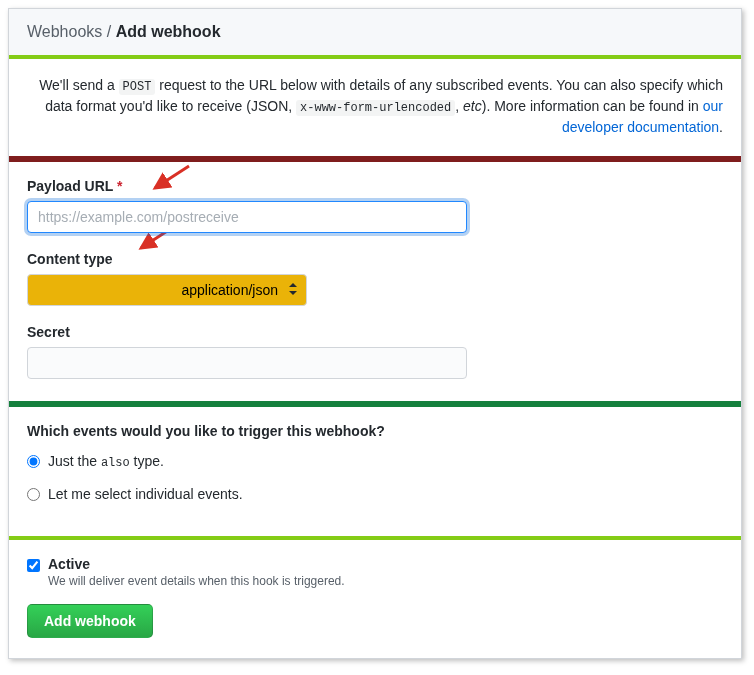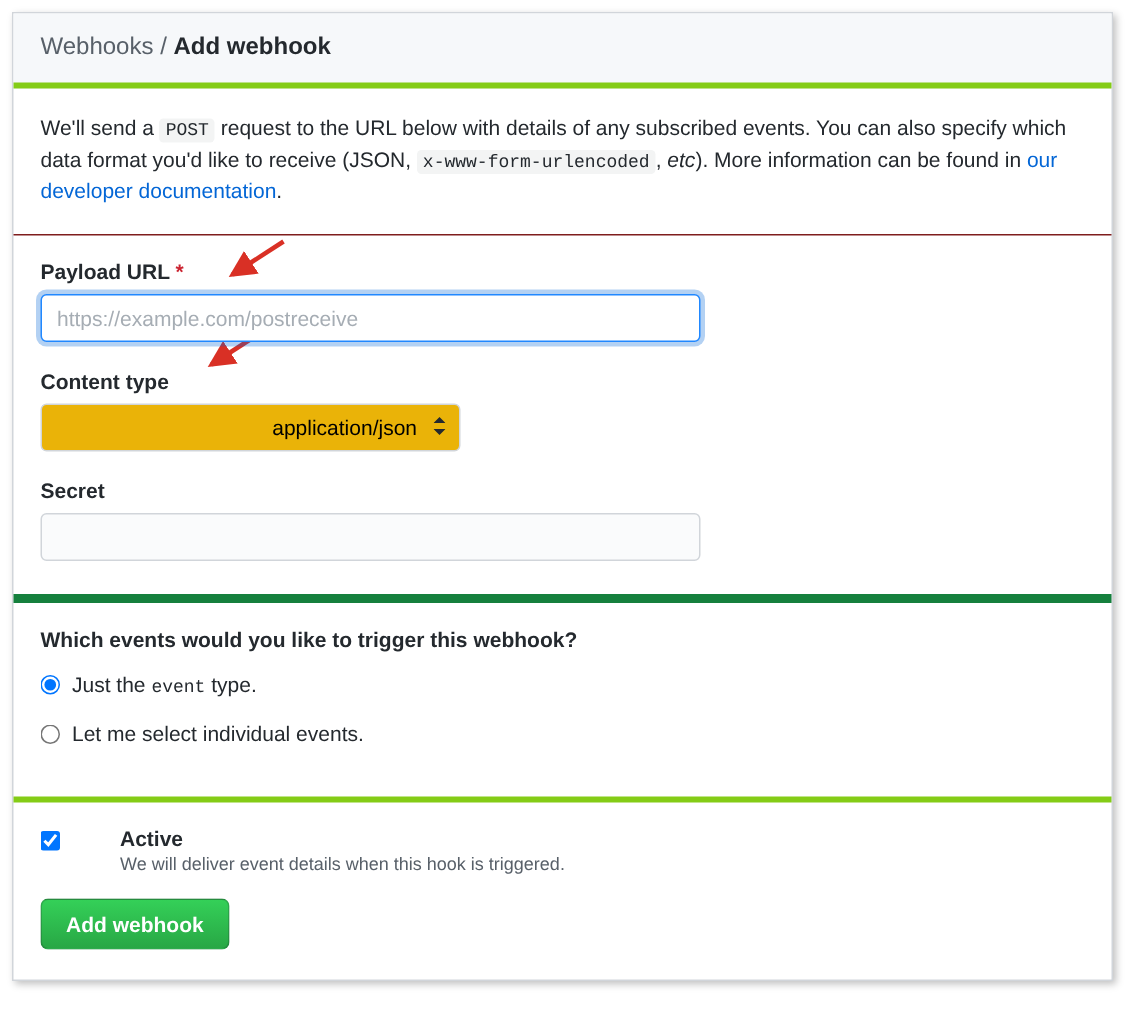--- a/index.html
+++ b/index.html
@@ -18,23 +18,24 @@
     .header {
       background: #f6f8fa;
       padding: 14px 18px;
       border-bottom: 4px solid #84cc16;
       font-size: 16px;
     }
     .header .crumb { color: #586069; font-weight: 400; }
     .header .current { color: #24292e; font-weight: 600; }
     .description {
       padding: 16px 18px 18px;
-      border-bottom: 1px solid #7f1d1d;
+      border-bottom: 6px solid #7f1d1d;
       color: #24292e;
       line-height: 1.5;
+      text-align: right;
     }
     .description code {
       font-family: SFMono-Regular, Consolas, "Liberation Mono", Menlo, monospace;
       font-size: 12px;
       background: rgba(27,31,35,0.05);
       padding: 1px 4px;
       border-radius: 3px;
     }
     .description a { color: #0366d6; text-decoration: none; }
     .section {
@@ -97,21 +98,21 @@
     .events-heading { font-weight: 600; margin-bottom: 14px; }
     .radio-row { display: flex; align-items: center; margin-bottom: 16px; color: #24292e; }
     .radio-row:last-child { margin-bottom: 12px; }
     .radio-row input[type=radio] { margin-right: 8px; }
     .radio-row code {
       font-family: SFMono-Regular, Consolas, "Liberation Mono", Menlo, monospace;
       font-size: 12px;
     }
     .radio-row strong { font-weight: 600; }
     .footer-section { padding: 16px 18px 20px; }
-    .check-row { display: flex; align-items: flex-start; margin-bottom: 16px; gap: 32px; }
+    .check-row { display: flex; align-items: flex-start; margin-bottom: 16px; }
     .check-row input[type=checkbox] { margin-right: 8px; margin-top: 3px; }
     .check-text .cb-label { font-weight: 600; display: block; }
     .check-text .cb-desc { color: #586069; font-size: 12px; display: block; margin-top: 2px; }
     .btn-primary {
       background: #2ea44f;
       background: linear-gradient(#34d058, #28a745);
       border: 1px solid rgba(27,31,35,0.2);
       color: #fff;
       font-weight: 600;
       font-size: 14px;
@@ -192,21 +193,21 @@
       <input type="text" class="text-input" style="background: rgb(250, 251, 252);">
     </div>
   </div>
 
   <div class="events-section">
     <div class="events-heading">Which events would you like to trigger this webhook?</div>
 
     <label class="radio-row">
       <input type="radio" name="ev" checked="" style="">
       <span>
-        <span>Just the </span><code>event</code><span> type.</span>
+        <span>Just the </span><code>also</code><span> type.</span>
       </span>
     </label>
 
 
     <label class="radio-row">
       <input type="radio" name="ev" style="">
       <span>Let me select individual events.</span>
     </label>
   </div>
 

